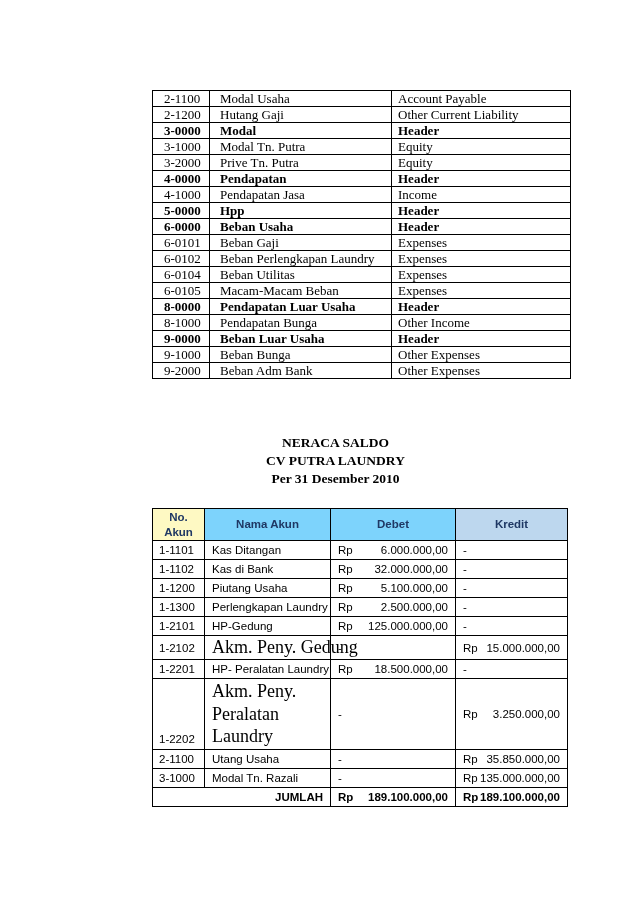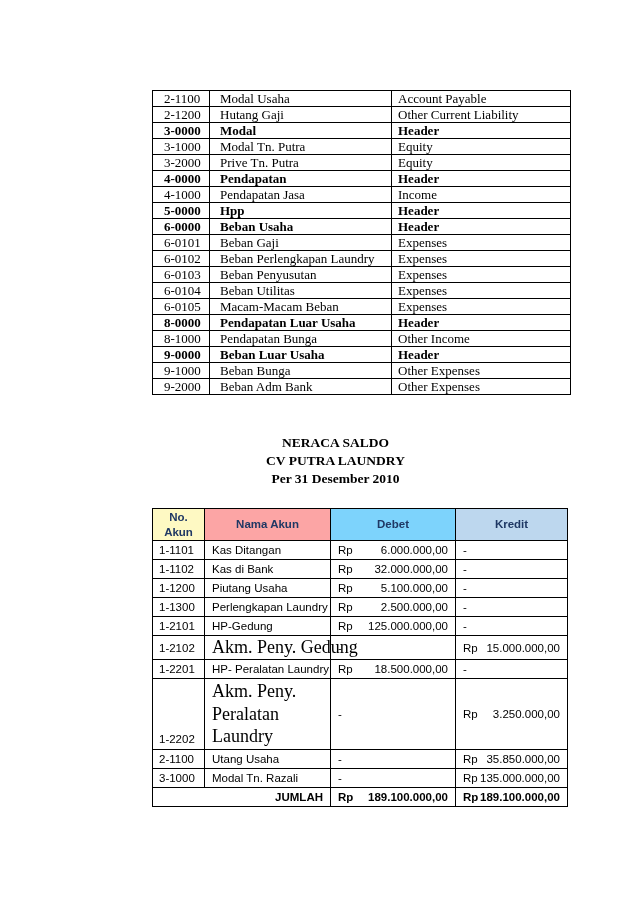--- a/index.html
+++ b/index.html
@@ -142,25 +142,20 @@
           <td class="coa-code">6-0101</td>
           <td class="coa-name">Beban Gaji</td>
           <td class="coa-type">Expenses</td>
         </tr>
         <tr>
           <td class="coa-code">6-0102</td>
           <td class="coa-name">Beban Perlengkapan Laundry</td>
           <td class="coa-type">Expenses</td>
         </tr>
         <tr>
-          <td class="coa-code">6-0103</td>
-          <td class="coa-name">Beban Penyusutan</td>
-          <td class="coa-type">Expenses</td>
-        </tr>
-        <tr>
           <td class="coa-code">6-0104</td>
           <td class="coa-name">Beban Utilitas</td>
           <td class="coa-type">Expenses</td>
         </tr>
         <tr>
           <td class="coa-code">6-0105</td>
           <td class="coa-name">Macam-Macam Beban</td>
           <td class="coa-type">Expenses</td>
         </tr>
         <tr class="bold">
@@ -200,21 +195,21 @@
   <table class="tb">
     <colgroup>
       <col class="c-no">
         <col class="c-name">
         <col class="c-debet">
         <col class="c-kredit">
     </colgroup>
     <thead>
       <tr>
         <th style="background: #fef9c3; color: rgb(31, 56, 100);">No. Akun</th>
-        <th style="background: #fca5a5; color: rgb(31, 56, 100);">Nama Akun</th>
+        <th style="background: #7dd3fc; color: rgb(31, 56, 100);">Nama Akun</th>
         <th style="background: #7dd3fc; color: rgb(31, 56, 100); margin-top: 48px;">Debet</th>
         <th style="background: rgb(189, 215, 238); color: rgb(31, 56, 100);">Kredit</th>
       </tr>
     </thead>
     <tbody>
         <tr>
           <td class="cell-no">1-1101</td>
           <td class="cell-name">Kas Ditangan</td>
           <td class="cell-debet">
             <div class="money-wrap">

